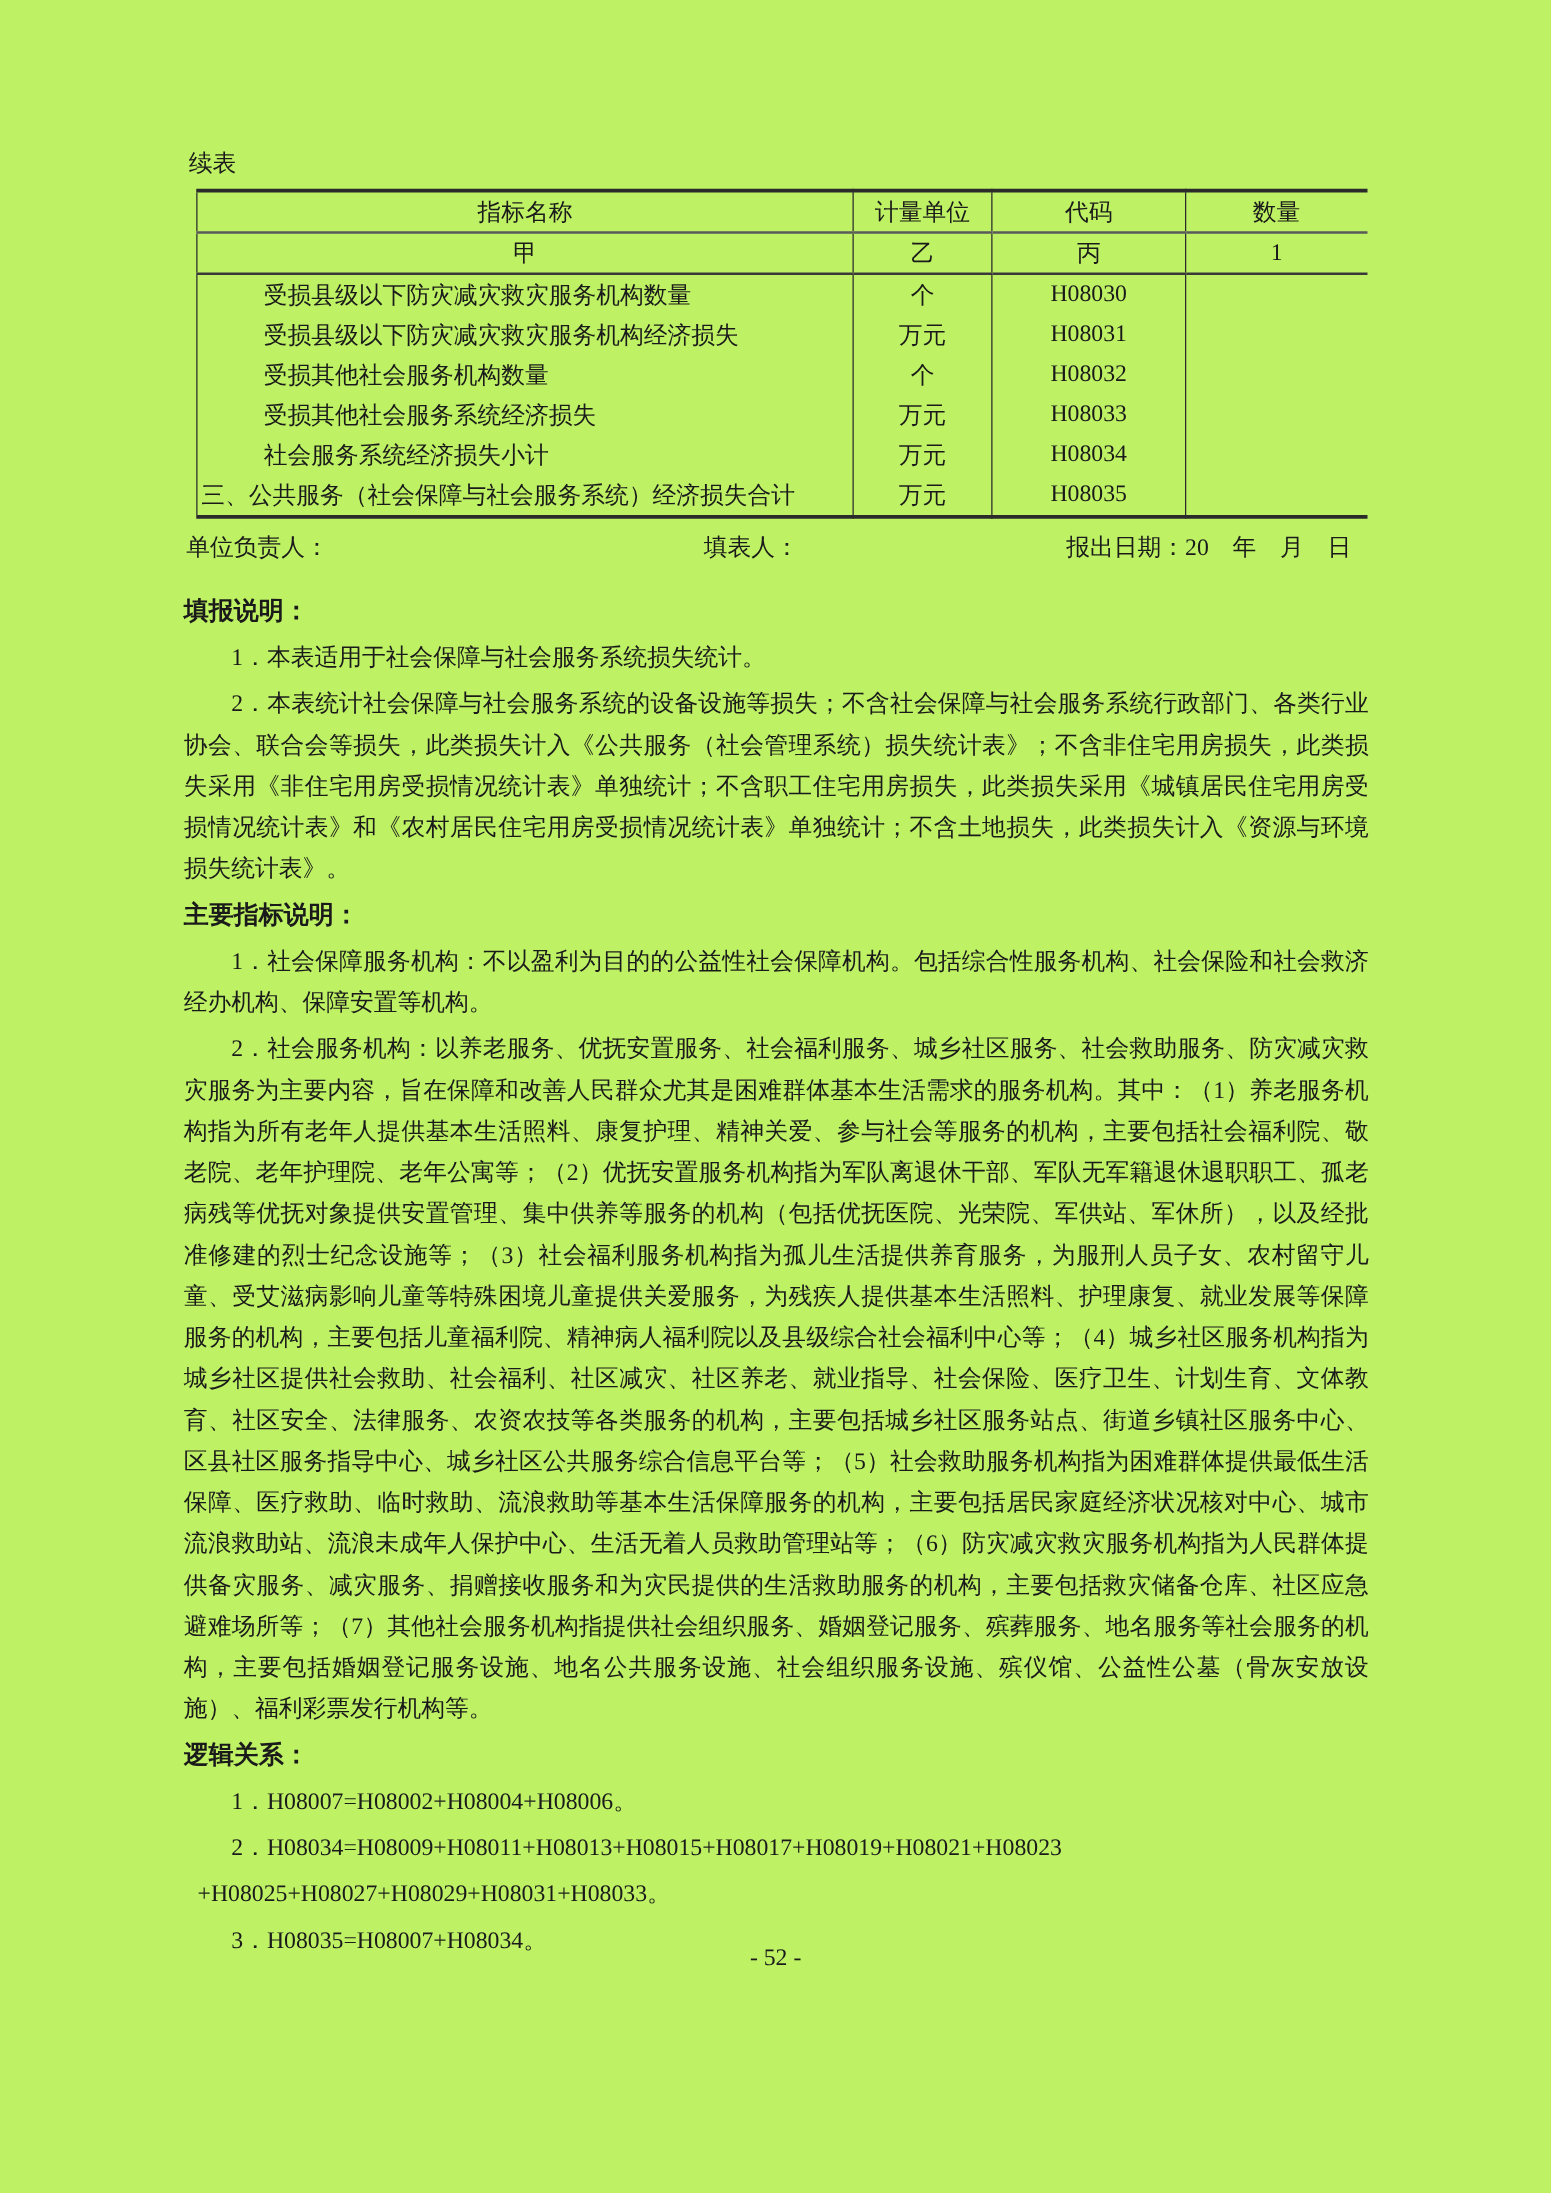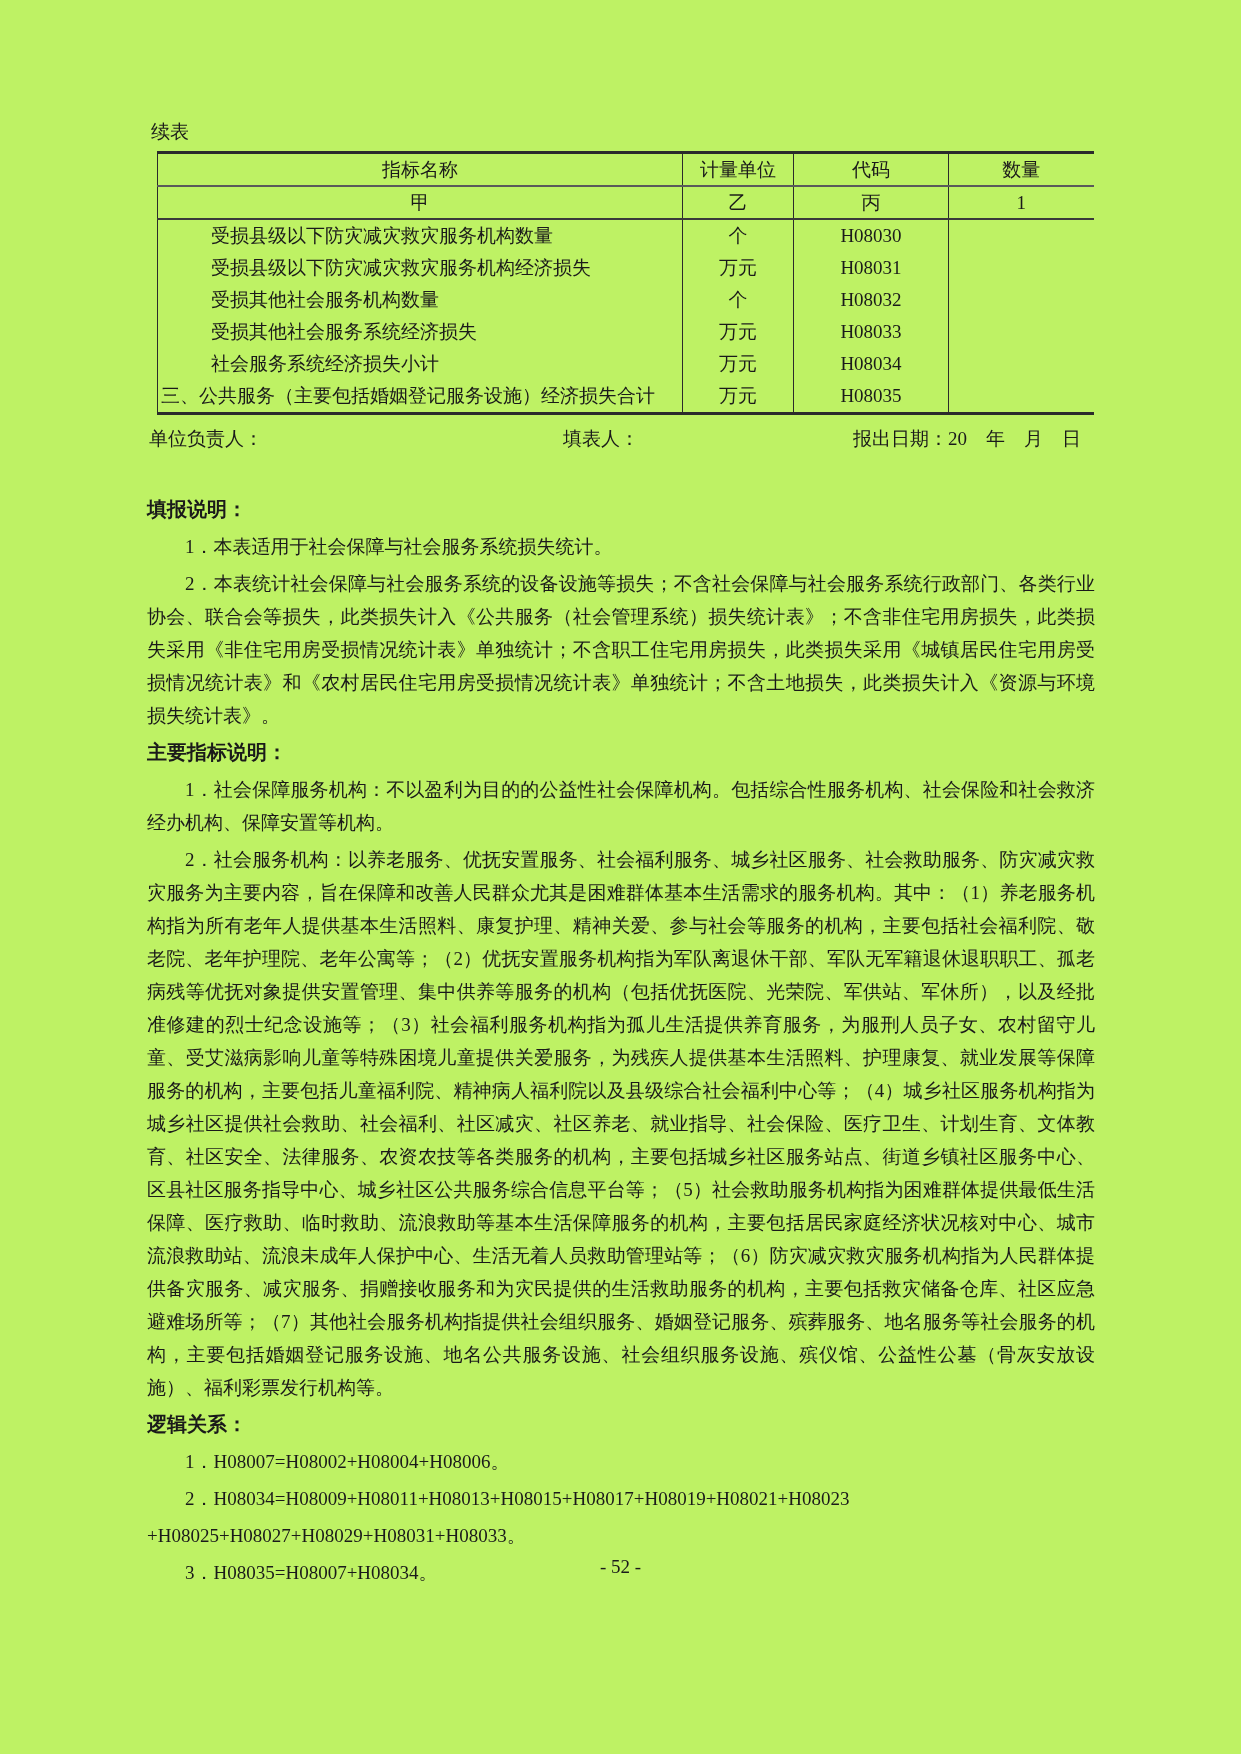--- a/index.html
+++ b/index.html
@@ -61,29 +61,29 @@
   .sign-row .s1 { position: absolute; left: 2px; font-family: Liberation Serif, serif; }
   .sign-row .s2 { position: absolute; left: 416px; }
   .sign-row .s3 { position: absolute; right: 14px; }
   .sec-title {
     font-family: "Liberation Sans", "DejaVu Sans", sans-serif;
     font-weight: bold;
     font-size: 20px;
     line-height: 33px;
     margin: 0 0 4px 0;
   }
-  .first-title { margin-top: 41px; }
+  .first-title { margin-top: 21px; }
   .para {
     margin: 0 0 4px 0;
     font-size: 19px;
     line-height: 33px;
     text-align: justify;
     text-indent: 2em;
   }
-  .para.no-indent { text-indent: 0; }
+  .para.no-indent { text-indent: 0; margin-left: 11px; }
   .page-number {
     position: absolute;
     top: 1556px;
     left: 0; right: 0;
     text-align: center;
     font-size: 19px;
   }
 </style>
 </head>
 <body>
@@ -138,21 +138,21 @@
           <td class="code-cell">H08033</td>
           <td class="qty-cell"></td>
         </tr>
         <tr>
           <td class="name-cell indent">社会服务系统经济损失小计</td>
           <td class="unit-cell">万元</td>
           <td class="code-cell">H08034</td>
           <td class="qty-cell"></td>
         </tr>
         <tr>
-          <td class="name-cell">三、公共服务（主要包括婚姻登记服务设施）经济损失合计</td>
+          <td class="name-cell">三、公共服务（社会保障与社会服务系统）经济损失合计</td>
           <td class="unit-cell">万元</td>
           <td class="code-cell">H08035</td>
           <td class="qty-cell"></td>
         </tr>
       </tbody>
   </table>
 
   <div class="sign-row">
     <span class="s1">单位负责人：</span>
     <span class="s2">填表人：</span>

